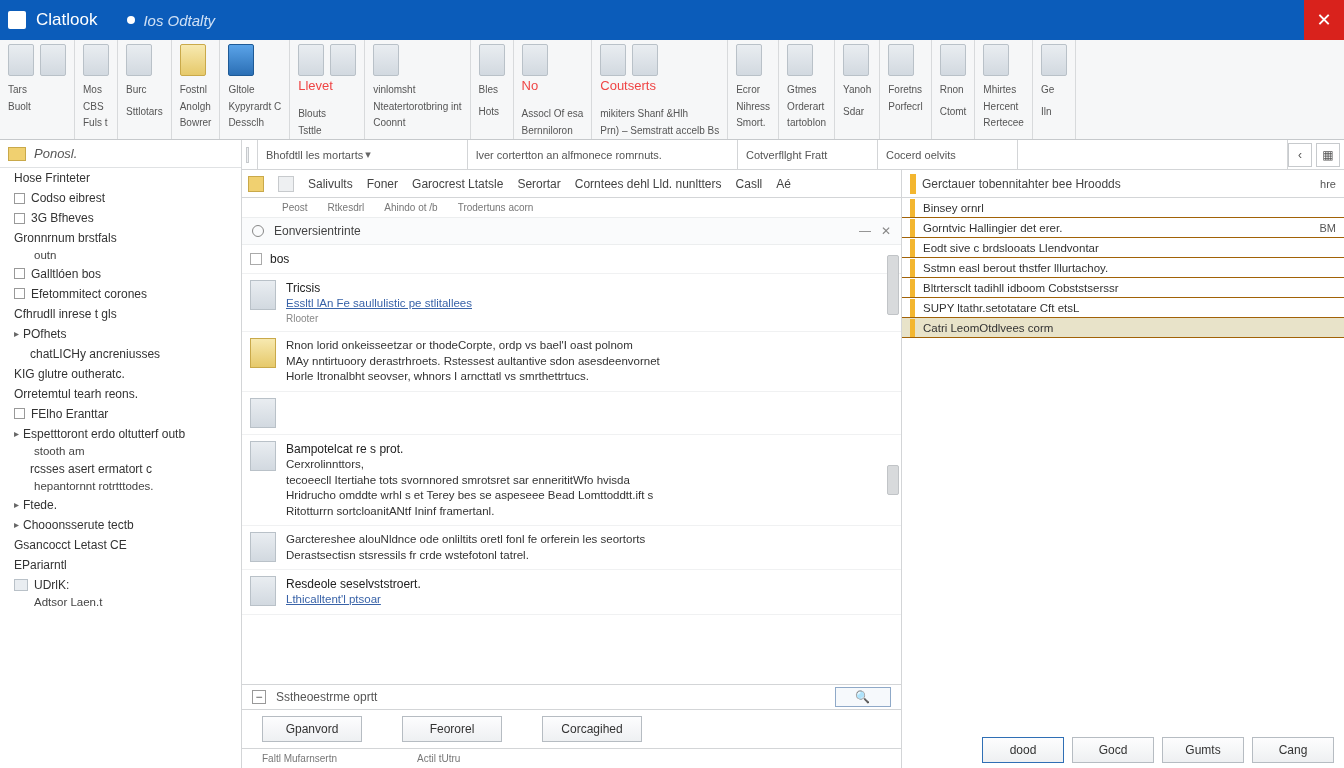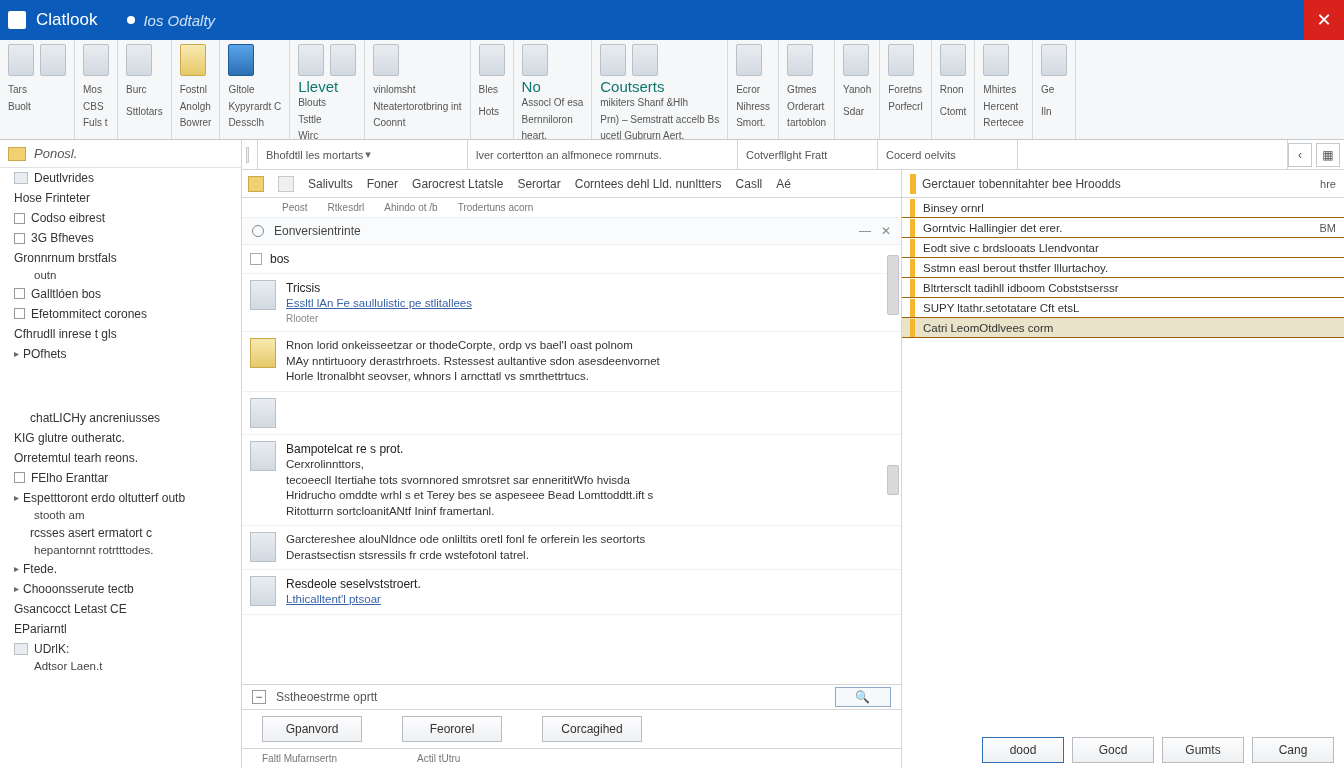--- a/index.html
+++ b/index.html
@@ -13,21 +13,21 @@
 .titlebar .closebtn { position: absolute; right: 0; top: 0; width: 40px; height: 40px; background: #d9221c; color: #fff; display: flex; align-items: center; justify-content: center; font-size: 18px; }
 
 .ribbon { height: 100px; background: #f6f7f8; border-bottom: 1px solid #c6c9cc; display: flex; overflow: hidden; }
 .rgroup { border-right: 1px solid #d8dadc; padding: 4px 8px 2px 8px; display: flex; flex-direction: column; justify-content: flex-start; }
 .rgroup .icons { display: flex; gap: 6px; margin-bottom: 2px; height: 38px; align-items: flex-start; }
 .ricon { width: 26px; height: 32px; background: linear-gradient(#e9edf1,#d2d9e0); border: 1px solid #b9c1c8; border-radius: 2px; }
 .ricon.sel { background: linear-gradient(#5aa3e8,#2b6fb5); border-color: #1e5a96; }
 .ricon.yel { background: linear-gradient(#f7e9b0,#e6c96a); border-color: #c9a94a; }
 .rlabels { display: flex; flex-direction: column; gap: 5px; font-size: 10px; color: #555; line-height: 1.15; }
 .rlabels span { white-space: nowrap; }
-.rheader { font-size: 15px; color: #0f766e; margin-bottom: 2px; white-space: nowrap; }
+.rheader { font-size: 13px; color: #ef4444; margin-bottom: 15px; white-space: nowrap; }
 
 .layout { display: flex; height: calc(768px - 40px - 100px); }
 .sidebar { width: 242px; border-right: 1px solid #d3d5d7; background: #fff; overflow: hidden; }
 .side-top { display: flex; align-items: center; padding: 6px 8px; border-bottom: 1px solid #e0e2e4; }
 .side-top .icon { width: 18px; height: 14px; background: #f0d070; border: 1px solid #c9a94a; margin-right: 8px; }
 .side-top .lbl { font-size: 13px; font-style: italic; color: #555; }
 .side-item { display: flex; align-items: center; padding: 3px 8px 3px 14px; font-size: 12px; color: #333; }
 .side-item .chk { width: 11px; height: 11px; border: 1px solid #999; margin-right: 6px; }
 .side-item .fi { width: 14px; height: 12px; background: #e9edf1; border: 1px solid #b9c1c8; margin-right: 6px; }
 .side-item .arr { color: #666; margin-right: 4px; font-size: 10px; }
@@ -275,24 +275,20 @@
   </div>
 
 <div class="layout">
   <div class="sidebar">
     <div class="side-top">
       <div class="icon"></div>
       <div class="lbl">Ponosl.</div>
     </div>
     <div id="sideitems">
         <div class="side-item">
-          <div class="fi"></div>
-          <span>Deutlvrides</span>
-        </div>
-        <div class="side-item">
           <span>Hose Frinteter</span>
         </div>
         <div class="side-item">
           <div class="chk"></div>
           <span>Codso eibrest</span>
         </div>
         <div class="side-item">
           <div class="chk"></div>
           <span>3G Bfheves</span>
         </div>
@@ -308,21 +304,21 @@
           <div class="chk"></div>
           <span>Efetommitect corones</span>
         </div>
         <div class="side-item">
           <span>Cfhrudll inrese t gls</span>
         </div>
         <div class="side-item">
           <span class="arr">▸</span>
           <span>POfhets</span>
         </div>
-        <div class="side-item" style="padding-left: 30px; margin-top: 44px;">
+        <div class="side-item" style="padding-left: 30px;">
           <span>chatLICHy ancreniusses</span>
         </div>
         <div class="side-item">
           <span>KIG glutre outheratc.</span>
         </div>
         <div class="side-item">
           <span>Orretemtul tearh reons.</span>
         </div>
         <div class="side-item">
           <div class="chk"></div>

